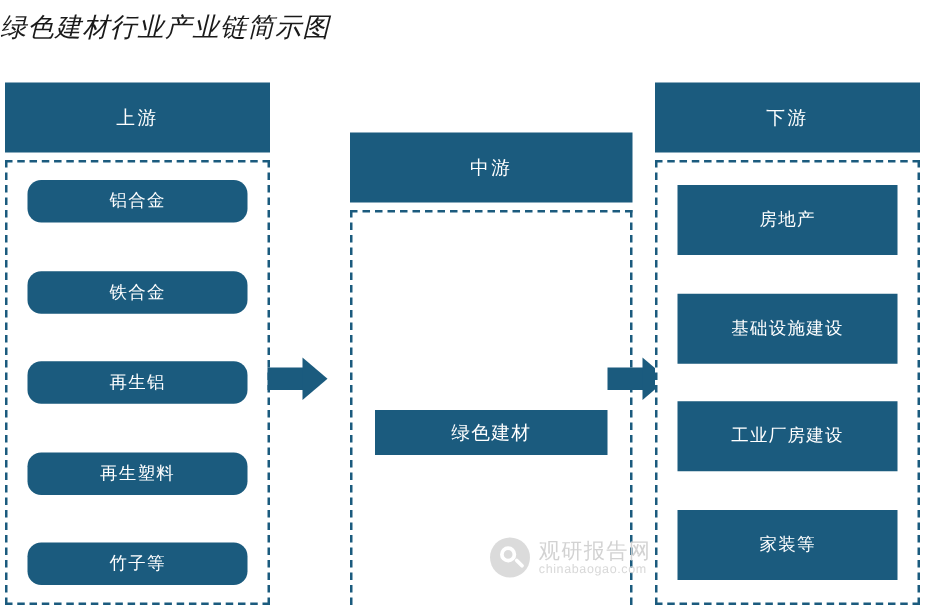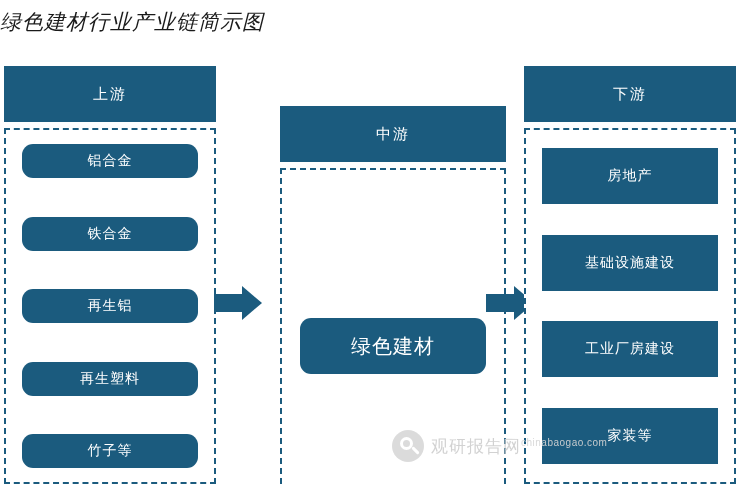--- a/index.html
+++ b/index.html
@@ -70,21 +70,21 @@
   #col-upstream .node { height: 34px; border-radius: 11px; }
 
   
   #col-midstream { left: 280px; top: 66px; width: 226px; margin-top: 40px; }
   #col-midstream .col-body {
     margin-top: 6px;
     height: 356px;
     align-items: center;
     justify-content: center;
   }
-  #col-midstream .node { width: 186px; height: 56px; font-size: 20px; border-radius: 11px; }
+  #col-midstream .node { width: 186px; height: 36px; font-size: 15px; }
 
   
   #col-downstream { left: 524px; top: 66px; width: 212px; }
   #col-downstream .col-body {
     margin-top: 6px;
     height: 356px;
     padding: 18px 16px;
     justify-content: space-between;
   }
   #col-downstream .node { height: 56px; }
@@ -153,21 +153,21 @@
     left: 19px;
     top: 19px;
     width: 9px;
     height: 3px;
     background: #ffffff;
     transform: rotate(45deg);
     border-radius: 2px;
   }
   .watermark .wm-texts {
     display: flex;
-    flex-direction: row;
+    flex-direction: column;
     justify-content: center;
   }
   .watermark .wm-name {
     font-size: 17px;
     color: #cfcfcf;
     letter-spacing: 1px;
     line-height: 19px;
   }
   .watermark .wm-url {
     font-size: 10px;

